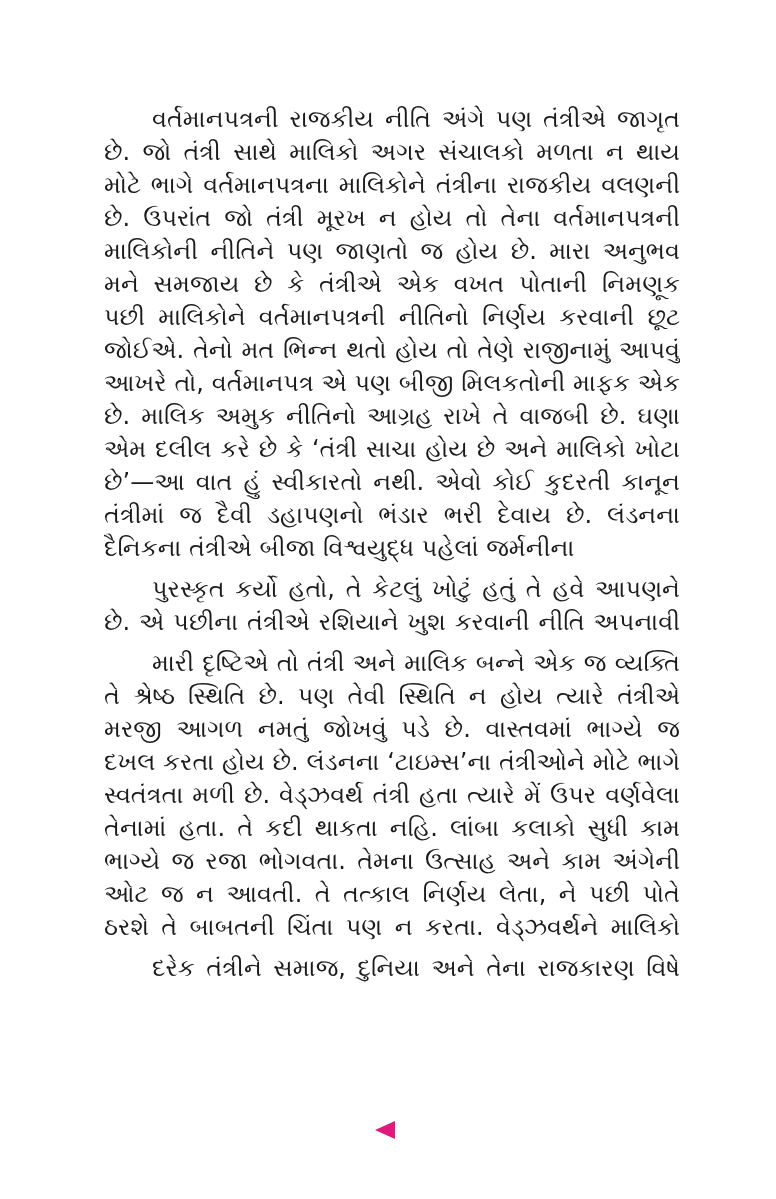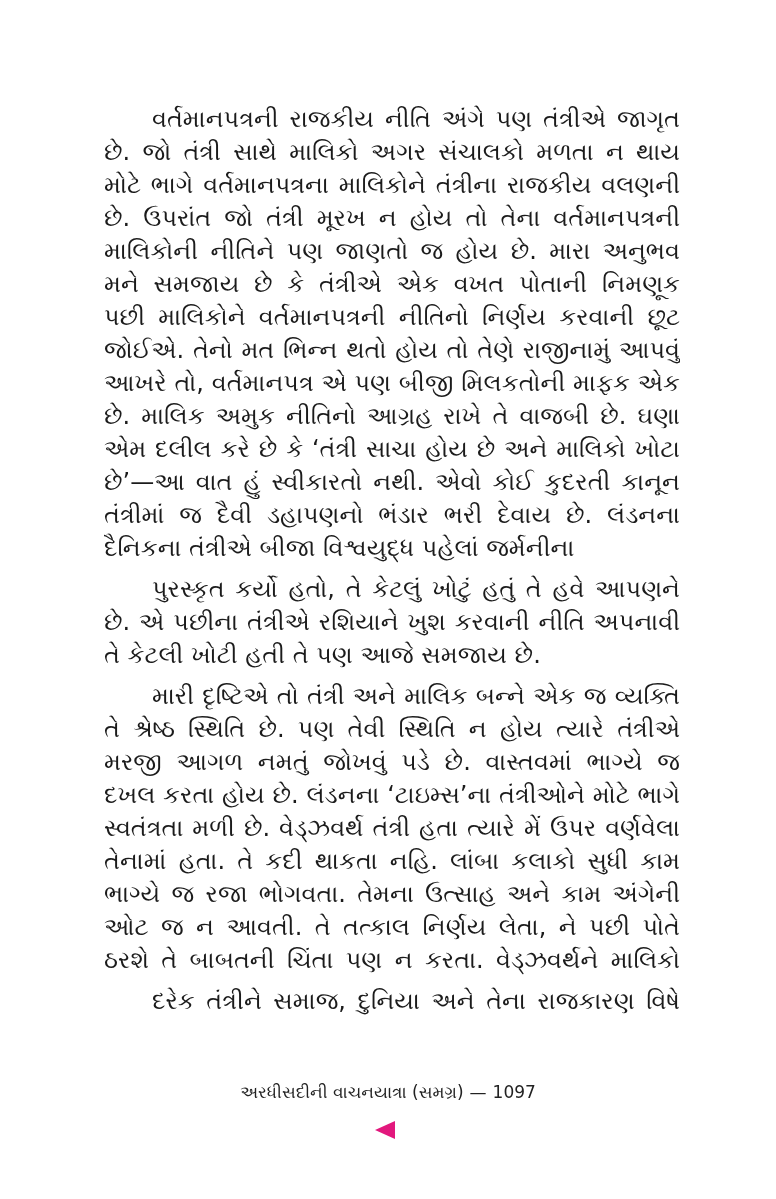--- a/index.html
+++ b/index.html
@@ -78,40 +78,36 @@
       <div class="line">છે. માલિક અમુક નીતિનો આગ્રહ રાખે તે વાજબી છે. ઘણા પત્રકાર</div>
       <div class="line">એમ દલીલ કરે છે કે ‘તંત્રી સાચા હોય છે અને માલિકો ખોટા હોય</div>
       <div class="line">છે’—આ વાત હું સ્વીકારતો નથી. એવો કોઈ કુદરતી કાનૂન નથી કે</div>
       <div class="line">તંત્રીમાં જ દૈવી ડહાપણનો ભંડાર ભરી દેવાય છે. લંડનના ‘ટાઇમ્સ’</div>
       <div class="line end">દૈનિકના તંત્રીએ બીજા વિશ્વયુદ્ધ પહેલાં જર્મનીના નાઝીવાદને</div>
     </div>
 
     <div class="para">
       <div class="line indent">પુરસ્કૃત કર્યો હતો, તે કેટલું ખોટું હતું તે હવે આપણને સમજાય</div>
       <div class="line">છે. એ પછીના તંત્રીએ રશિયાને ખુશ કરવાની નીતિ અપનાવી હતી,</div>
-      <div class="line end">તે કેટલી ખોટી હતી તે પણ આજે સમજાય છે.</div>
     </div>
 
     <div class="para">
       <div class="line indent">મારી દૃષ્ટિએ તો તંત્રી અને માલિક બન્ને એક જ વ્યક્તિ હોય</div>
       <div class="line">તે શ્રેષ્ઠ સ્થિતિ છે. પણ તેવી સ્થિતિ ન હોય ત્યારે તંત્રીએ માલિકોની</div>
       <div class="line">મરજી આગળ નમતું જોખવું પડે છે. વાસ્તવમાં ભાગ્યે જ માલિકો</div>
       <div class="line">દખલ કરતા હોય છે. લંડનના ‘ટાઇમ્સ’ના તંત્રીઓને મોટે ભાગે આવી</div>
       <div class="line">સ્વતંત્રતા મળી છે. વેડ્ઝવર્થ તંત્રી હતા ત્યારે મેં ઉપર વર્ણવેલા ગુણો</div>
       <div class="line">તેનામાં હતા. તે કદી થાકતા નહિ. લાંબા કલાકો સુધી કામ કરતા,</div>
       <div class="line">ભાગ્યે જ રજા ભોગવતા. તેમના ઉત્સાહ અને કામ અંગેની તન્મયતામાં</div>
       <div class="line">ઓટ જ ન આવતી. તે તત્કાલ નિર્ણય લેતા, ને પછી પોતે ખોટા</div>
       <div class="line">ઠરશે તે બાબતની ચિંતા પણ ન કરતા. વેડ્ઝવર્થને માલિકો તરફથી</div>
     </div>
 
     <div class="para">
       <div class="line indent">દરેક તંત્રીને સમાજ, દુનિયા અને તેના રાજકારણ વિષે સ્પષ્ટ</div>
     </div>
 
   </div>
 
-  <div class="footer">
-    <span>અરધીસદીની વાચનયાત્રા (સમગ્ર)</span><span class="sep">—</span><span>1097</span>
-  </div>
 
   <div class="nav-triangle"></div>
 
 </div>
 
 </body></html>

